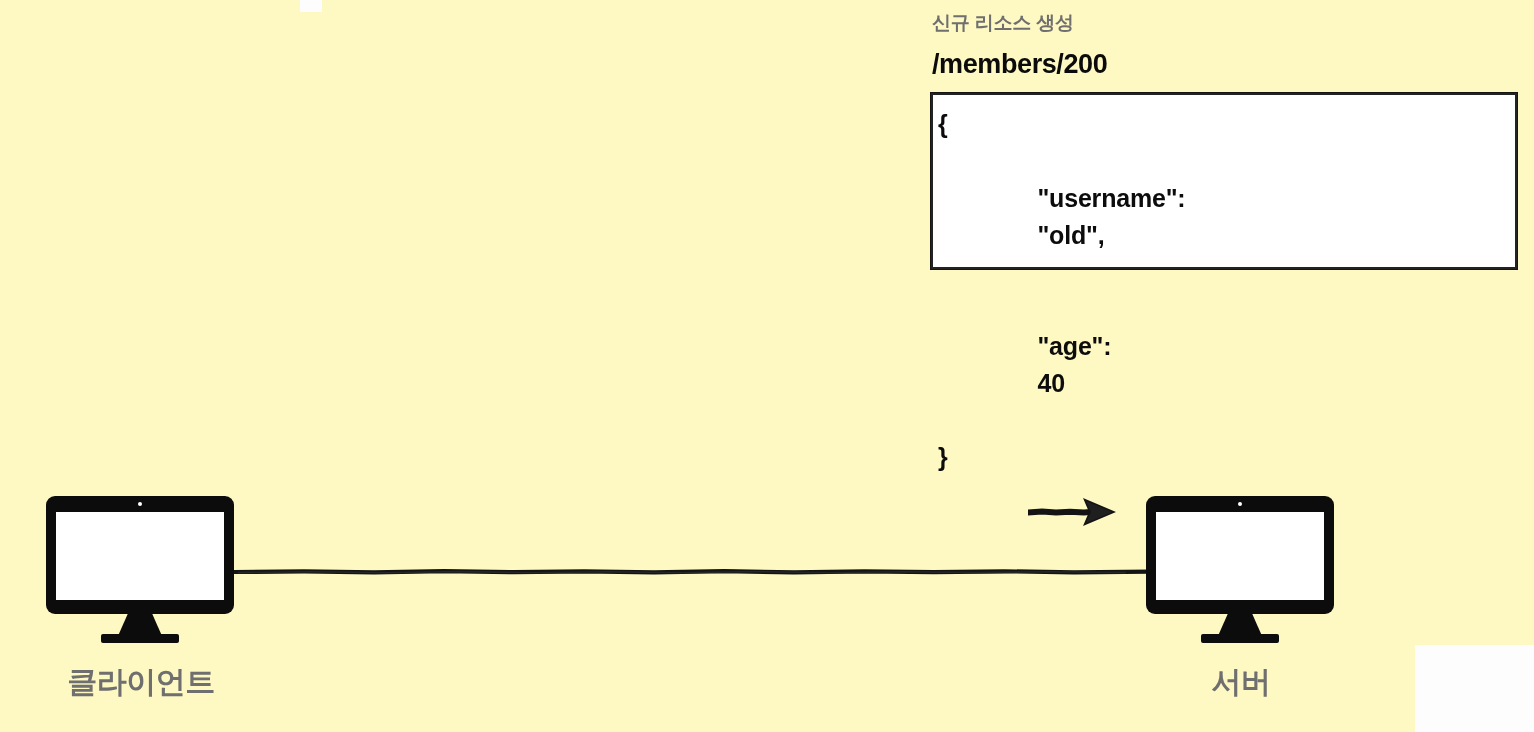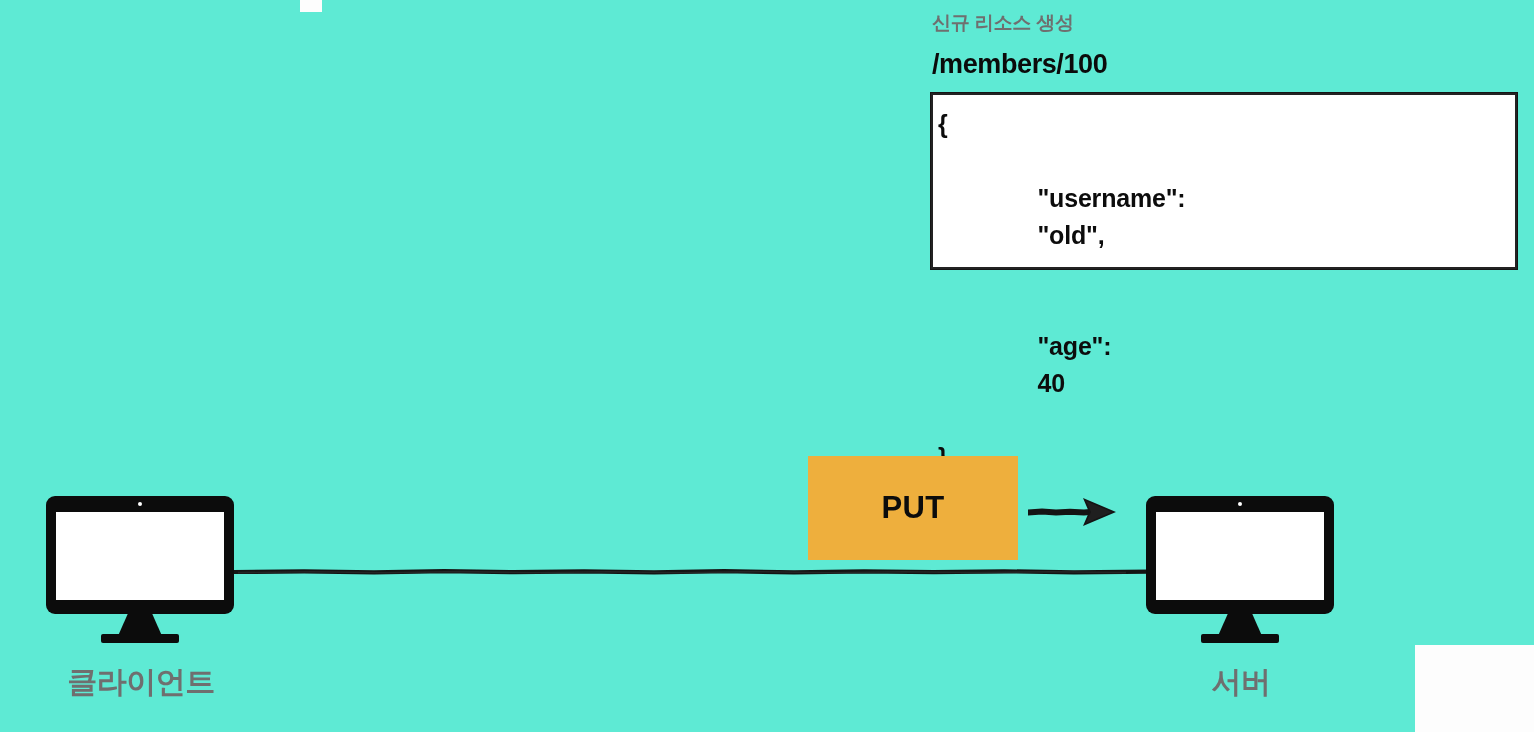--- a/index.html
+++ b/index.html
@@ -8,21 +8,21 @@
     background: #ffffff;
   }
   body {
     font-family: "Liberation Sans", sans-serif;
     -webkit-font-smoothing: antialiased;
   }
   #canvas {
     position: relative;
     width: 1534px;
     height: 732px;
-    background: #5eead4;
+    background: #fef9c3;
     overflow: hidden;
   }
 
   
   #request-block {
     position: absolute;
     left: 930px;
     top: 10px;
     width: 600px;
   }
@@ -203,21 +203,21 @@
 <body>
 
 <div id="canvas">
 
   <div id="top-artifact"></div>
 
   <div id="request-block">
 
     <div id="resource-note">신규 리소스 생성</div>
 
-    <div id="resource-path">/members/100</div>
+    <div id="resource-path">/members/200</div>
 
     <div id="json-box">
       <div class="edge"></div>
       <div class="edge b"></div>
 
       <div id="json-body">
         <div class="json-line">{</div>
 
         <div class="json-line indent">
           <span>"username":</span>
@@ -234,23 +234,20 @@
     </div>
   </div>
 
   <div id="link-line">
     <svg width="916" height="11" viewBox="0 0 916 11">
       <path d="M0,6 L70,5.4 L140,6.3 L210,5.2 L280,6.2 L350,5.3 L420,6.4 L490,5.2 L560,6.3 L630,5.4 L700,6.2 L770,5.3 L840,6.3 L916,5.6" stroke="#141414" stroke-width="4.2" fill="none" stroke-linecap="round"></path>
       <path d="M4,6.6 L78,5.8 L152,6.8 L226,5.6 L300,6.7 L374,5.7 L448,6.8 L522,5.6 L596,6.7 L670,5.8 L744,6.6 L818,5.7 L892,6.6" stroke="#2b2b2b" stroke-width="1.6" fill="none" opacity="0.75"></path>
     </svg>
   </div>
 
-  <div id="method-badge">
-    <span id="method-label">PUT</span>
-  </div>
 
   <div id="flow-arrow">
     <svg width="92" height="40" viewBox="0 0 92 40">
       <path d="M0,20.5 L14,19.6 L28,20.6 L42,19.7 L56,20.4 L62,20" stroke="#141414" stroke-width="6" fill="none" stroke-linecap="round"></path>
       <path d="M55,6 L88,20 L55,34 L61,20 Z" fill="#141414"></path>
       <path d="M58,9 L84,20 L58,31 L63,20 Z" fill="#1f1f1f"></path>
     </svg>
   </div>
 
   <div class="node" id="client-node">

